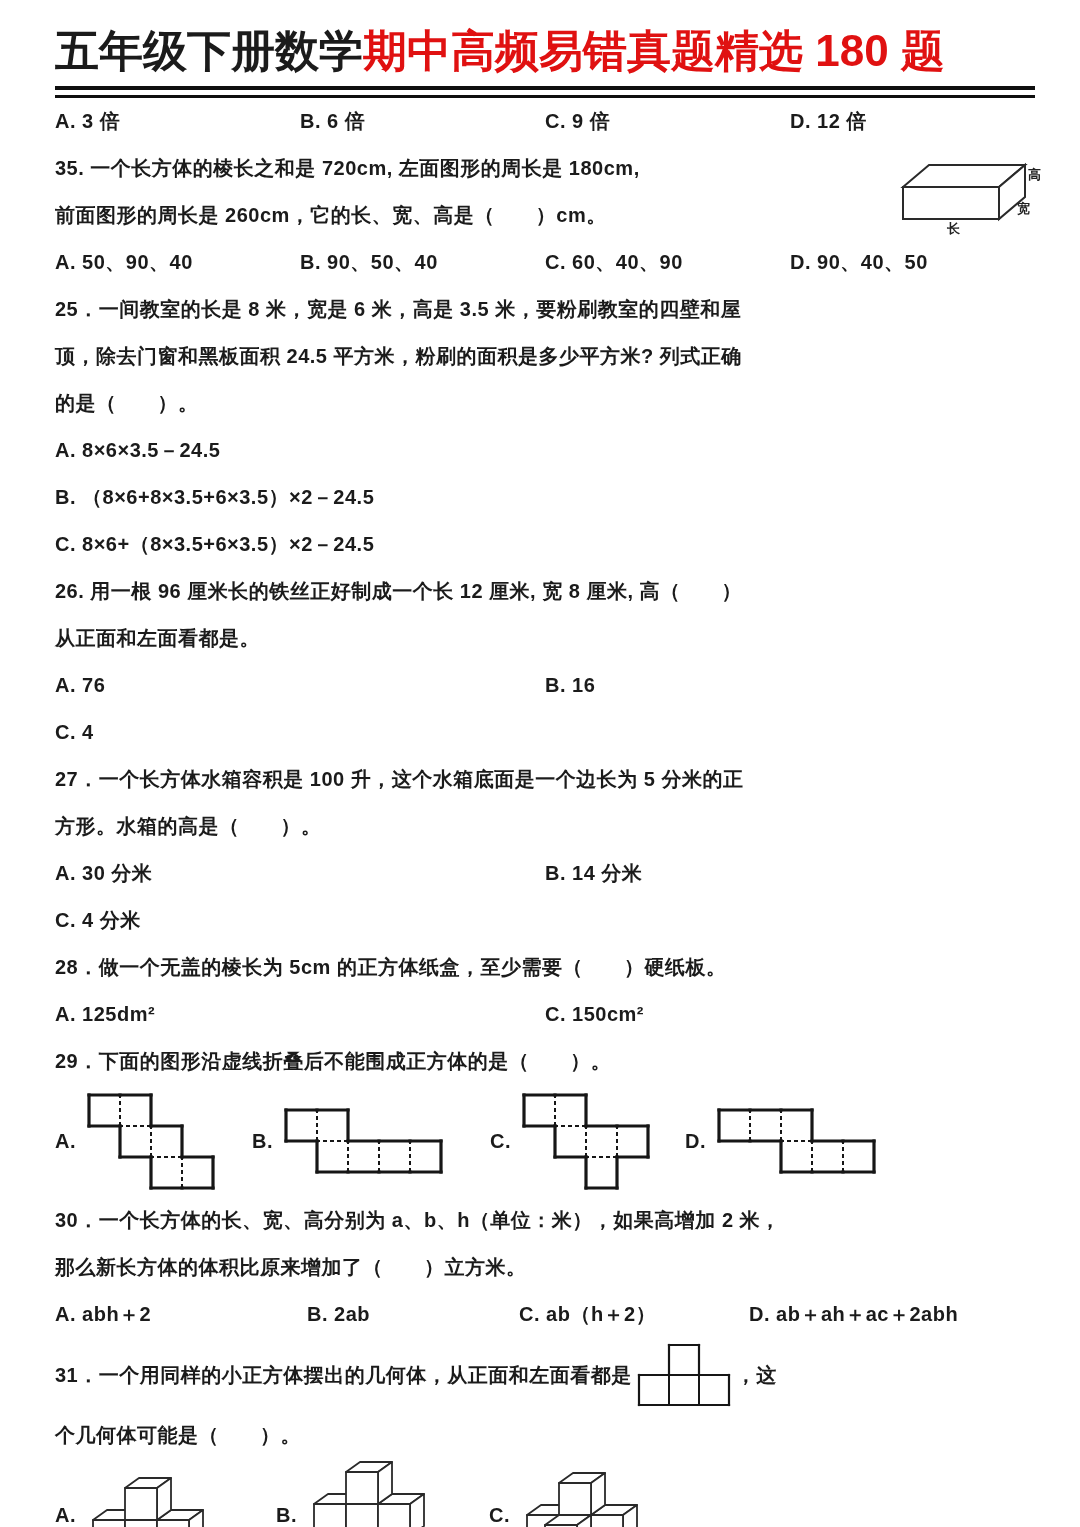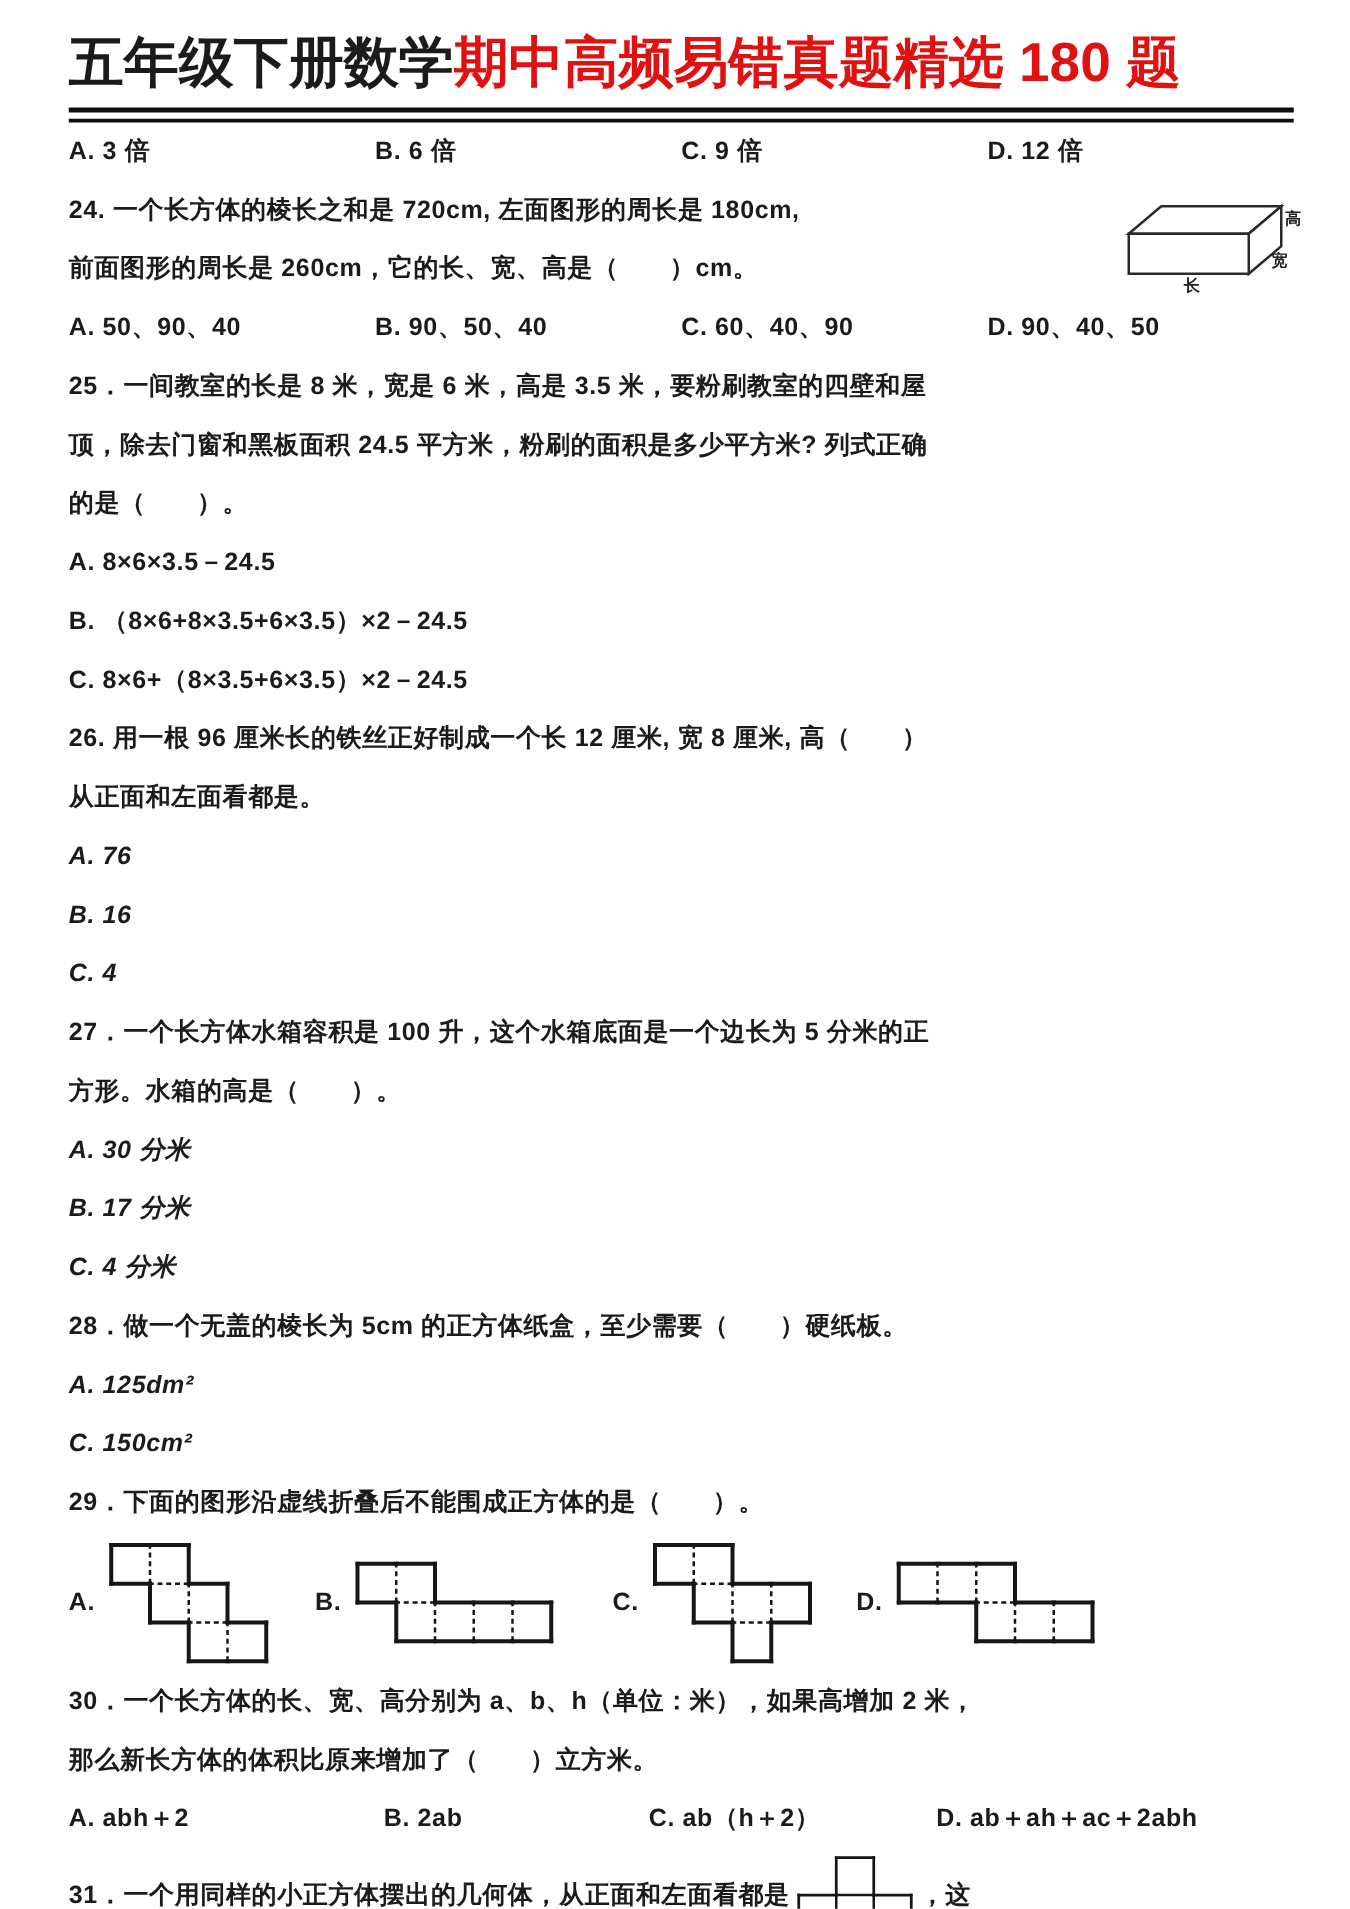--- a/index.html
+++ b/index.html
@@ -7,21 +7,21 @@
     width:1080px;height:1527px;background:#ffffff;
     font-family:"Liberation Sans",sans-serif;color:#1b1b1b;
     overflow:hidden;position:relative;
   }
   .page{padding:20px 45px 0 55px;}
   .title-row{white-space:nowrap;font-size:44px;font-weight:900;line-height:62px;letter-spacing:0;}
   .title-red{color:var(--accent,#e01111);}
   .rule{margin-top:4px;border-top:4px solid #0f0f0f;height:5px;border-bottom:3px solid #0f0f0f;}
   .tline{font-size:20px;font-weight:600;line-height:47px;letter-spacing:.5px;}
   .optgrid4{display:grid;grid-template-columns:repeat(4,1fr);}
-  .optgrid3{display:grid;grid-template-columns:repeat(1,1fr);font-style:italic;}
+  .optgrid3{display:grid;grid-template-columns:repeat(2,1fr);}
   .optgrid30{display:grid;grid-template-columns:252px 212px 230px 1fr;}
   .qblock{position:relative;}
   .cuboid-fig{position:absolute;right:-12px;top:10px;}
   .nets-row{display:flex;align-items:center;height:112px;}
   .net-item{display:flex;align-items:center;}
   .net-item .lbl{margin-right:10px;}
   .solids-row{display:flex;align-items:center;height:112px;}
   .solid-item{display:flex;align-items:center;}
   .solid-item .lbl{margin-right:14px;}
   .q31-line1{display:flex;align-items:center;height:74px;}
@@ -41,21 +41,21 @@
   <div class="rule"></div>
 
   <div class="optgrid4">
     <span class="tline">A. 3 倍</span>
     <span class="tline">B. 6 倍</span>
     <span class="tline">C. 9 倍</span>
     <span class="tline">D. 12 倍</span>
   </div>
 
   <div class="qblock">
-    <div class="tline">24. 一个长方体的棱长之和是 720cm, 左面图形的周长是 180cm,</div>
+    <div class="tline">35. 一个长方体的棱长之和是 720cm, 左面图形的周长是 180cm,</div>
     <div class="tline">前面图形的周长是 260cm，它的长、宽、高是（　　）cm。</div>
     <div class="optgrid4">
       <span class="tline">A. 50、90、40</span>
       <span class="tline">B. 90、50、40</span>
       <span class="tline">C. 60、40、90</span>
       <span class="tline">D. 90、40、50</span>
     </div>
     <svg class="cuboid-fig" width="150" height="80">
       <polygon points="6,32 32,10 128,10 102,32" fill="#fff" stroke="#2a2a2a" stroke-width="2"></polygon>
       <polygon points="102,32 128,10 128,42 102,64" fill="#fff" stroke="#2a2a2a" stroke-width="2"></polygon>
@@ -83,21 +83,21 @@
       <span class="tline">B. 16</span>
       <span class="tline">C. 4</span>
     </div>
   </div>
 
   <div class="qblock">
     <div class="tline">27．一个长方体水箱容积是 100 升，这个水箱底面是一个边长为 5 分米的正</div>
     <div class="tline">方形。水箱的高是（　　）。</div>
     <div class="optgrid3">
       <span class="tline">A. 30 分米</span>
-      <span class="tline">B. 17 分米</span>
+      <span class="tline">B. 14 分米</span>
       <span class="tline">C. 4 分米</span>
     </div>
   </div>
 
   <div class="qblock">
     <div class="tline">28．做一个无盖的棱长为 5cm 的正方体纸盒，至少需要（　　）硬纸板。</div>
     <div class="optgrid3">
       <span class="tline">A. 125dm²</span>
       <span class="tline">C. 150cm²</span>
     </div>

